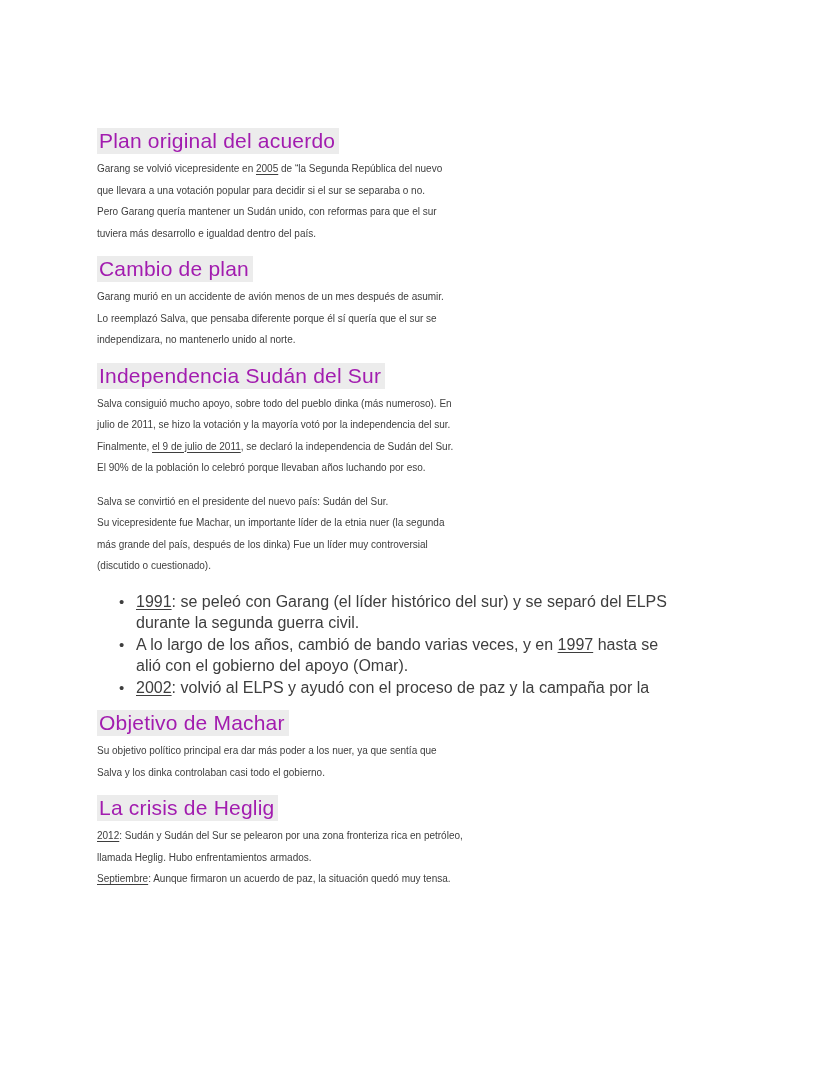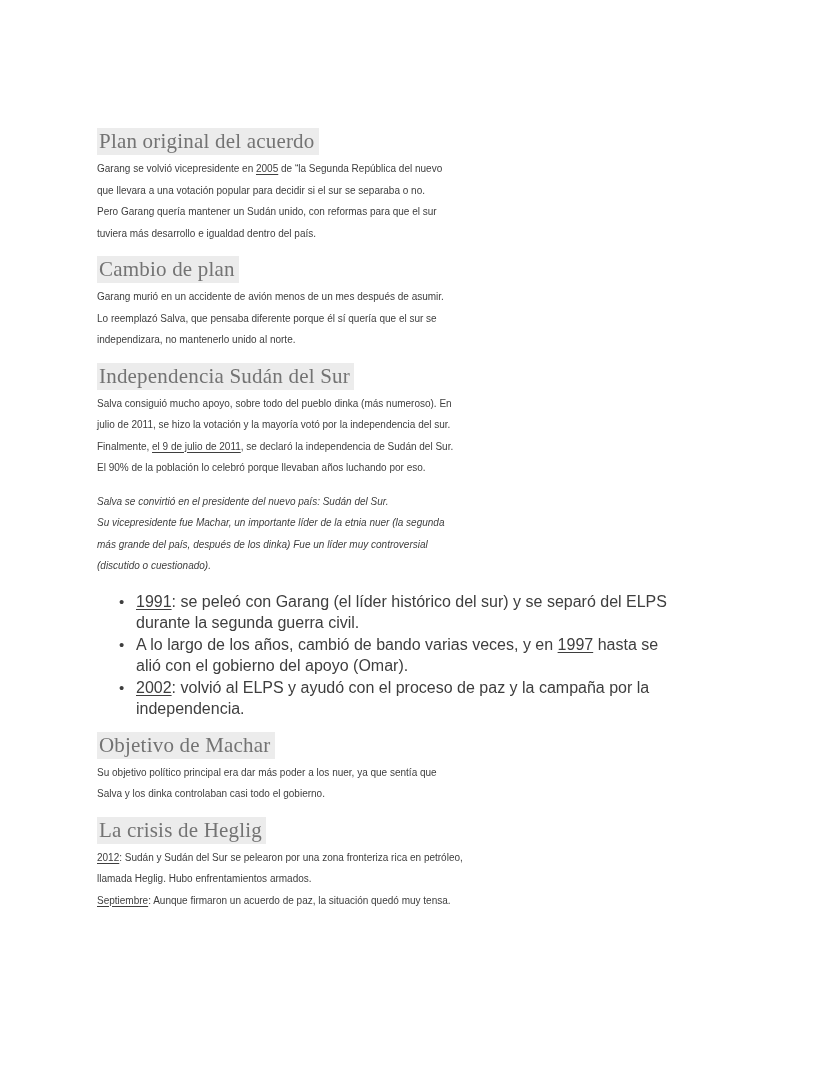--- a/index.html
+++ b/index.html
@@ -11,37 +11,37 @@
     color: #3e3e3e;
     font-family: "Liberation Sans", sans-serif;
     overflow: hidden;
   }
   .page {
     padding: 128px 78px 0 97px;
   }
   .section { margin-top: 12px; }
   .section:first-child { margin-top: 0; }
   h2 {
-    font-family: Liberation Serif, serif;
+    font-family: Liberation Sans, sans-serif;
     font-weight: 400;
     font-size: 21px;
     line-height: 26px;
-    color: #737373;
+    color: #a21caf;
     letter-spacing: 0.2px;
     margin: 0 0 4px 0;
   }
   h2 .hl {
     background: #ececec;
     padding: 1px 4px 2px 2px;
   }
   .para {
     font-size: 10px;
     line-height: 21.5px;
   }
-  .para + .para { margin-top: 12px; font-style: italic; }
+  .para + .para { margin-top: 12px; }
   .gap-top { }
   .line { white-space: pre; }
   .u { text-decoration: underline; text-underline-offset: 2px; }
   .bullets { margin-top: 14px; }
   .bullet-item { display: flex; }
   .bullet {
     flex: none;
     width: 17px;
     margin-left: 22px;
     font-size: 15px;
@@ -104,21 +104,20 @@
         <span class="bullet">•</span>
         <div class="b-lines">
             <div class="line"><span>A lo largo de los años, cambió de bando varias veces, y en </span><span class="u">1997</span><span> hasta se</span></div>
             <div class="line"><span>alió con el gobierno del apoyo (Omar).</span></div>
           </div>
       </div>
       <div class="bullet-item">
         <span class="bullet">•</span>
         <div class="b-lines">
             <div class="line"><span class="u">2002</span><span>: volvió al ELPS y ayudó con el proceso de paz y la campaña por la</span></div>
-            <div class="line"><span>independencia.</span></div>
           </div>
       </div>
     </div>
   </section>
 
   <section class="section">
     <h2><span class="hl">Objetivo de Machar</span></h2>
     <div class="para">
         <div class="line"><span>Su objetivo político principal era dar más poder a los nuer, ya que sentía que</span></div>
         <div class="line"><span>Salva y los dinka controlaban casi todo el gobierno.</span></div>

